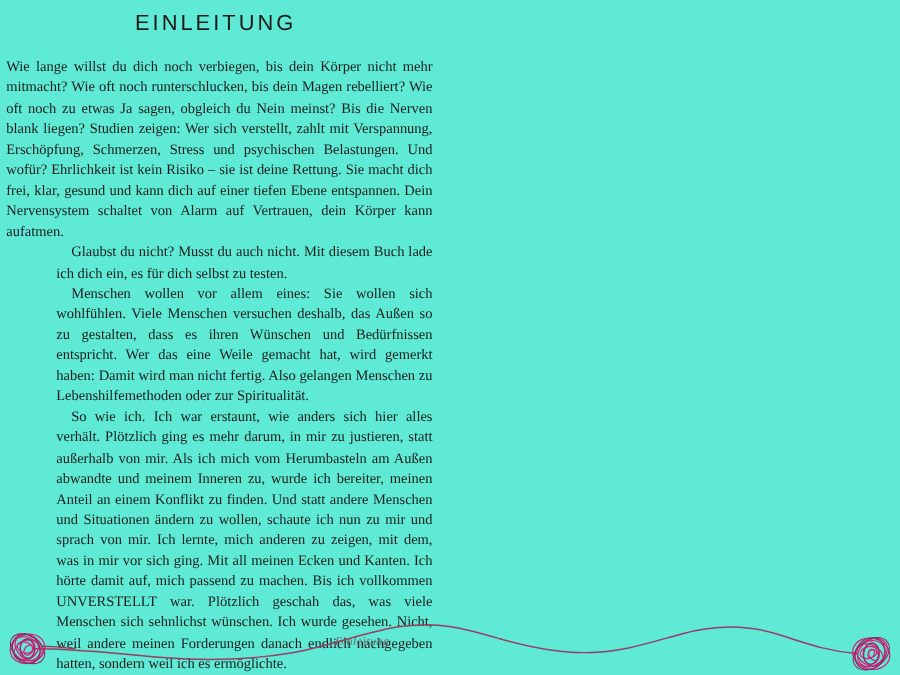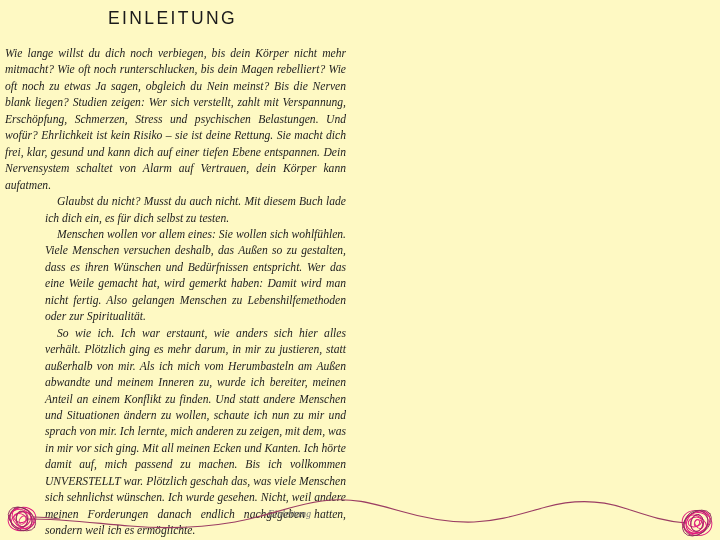--- a/index.html
+++ b/index.html
@@ -4,21 +4,21 @@
 <style>
   html, body {
     margin: 0;
     padding: 0;
     background: #ffffff;
   }
   #page {
     position: relative;
     width: 720px;
     height: 540px;
-    background: #fef9c3;
+    background: #5eead4;
     overflow: hidden;
     font-family: "Liberation Serif", "DejaVu Serif", serif;
   }
 
   
   .spread {
     position: absolute;
     left: 0;
     top: 0;
     width: 720px;
@@ -59,21 +59,20 @@
     hyphens: manual;
   }
   .text-col.left {
     left: 5px;
     top: 46px;
     width: 341px;
   }
   .text-col p {
     margin: 0;
     text-indent: 0;
-    font-style: italic;
   }
   .text-col p + p {
     text-indent: 12px;
     margin-left: 40px;
   }
 
   
   .footer-band {
     position: absolute;
     left: 0;

